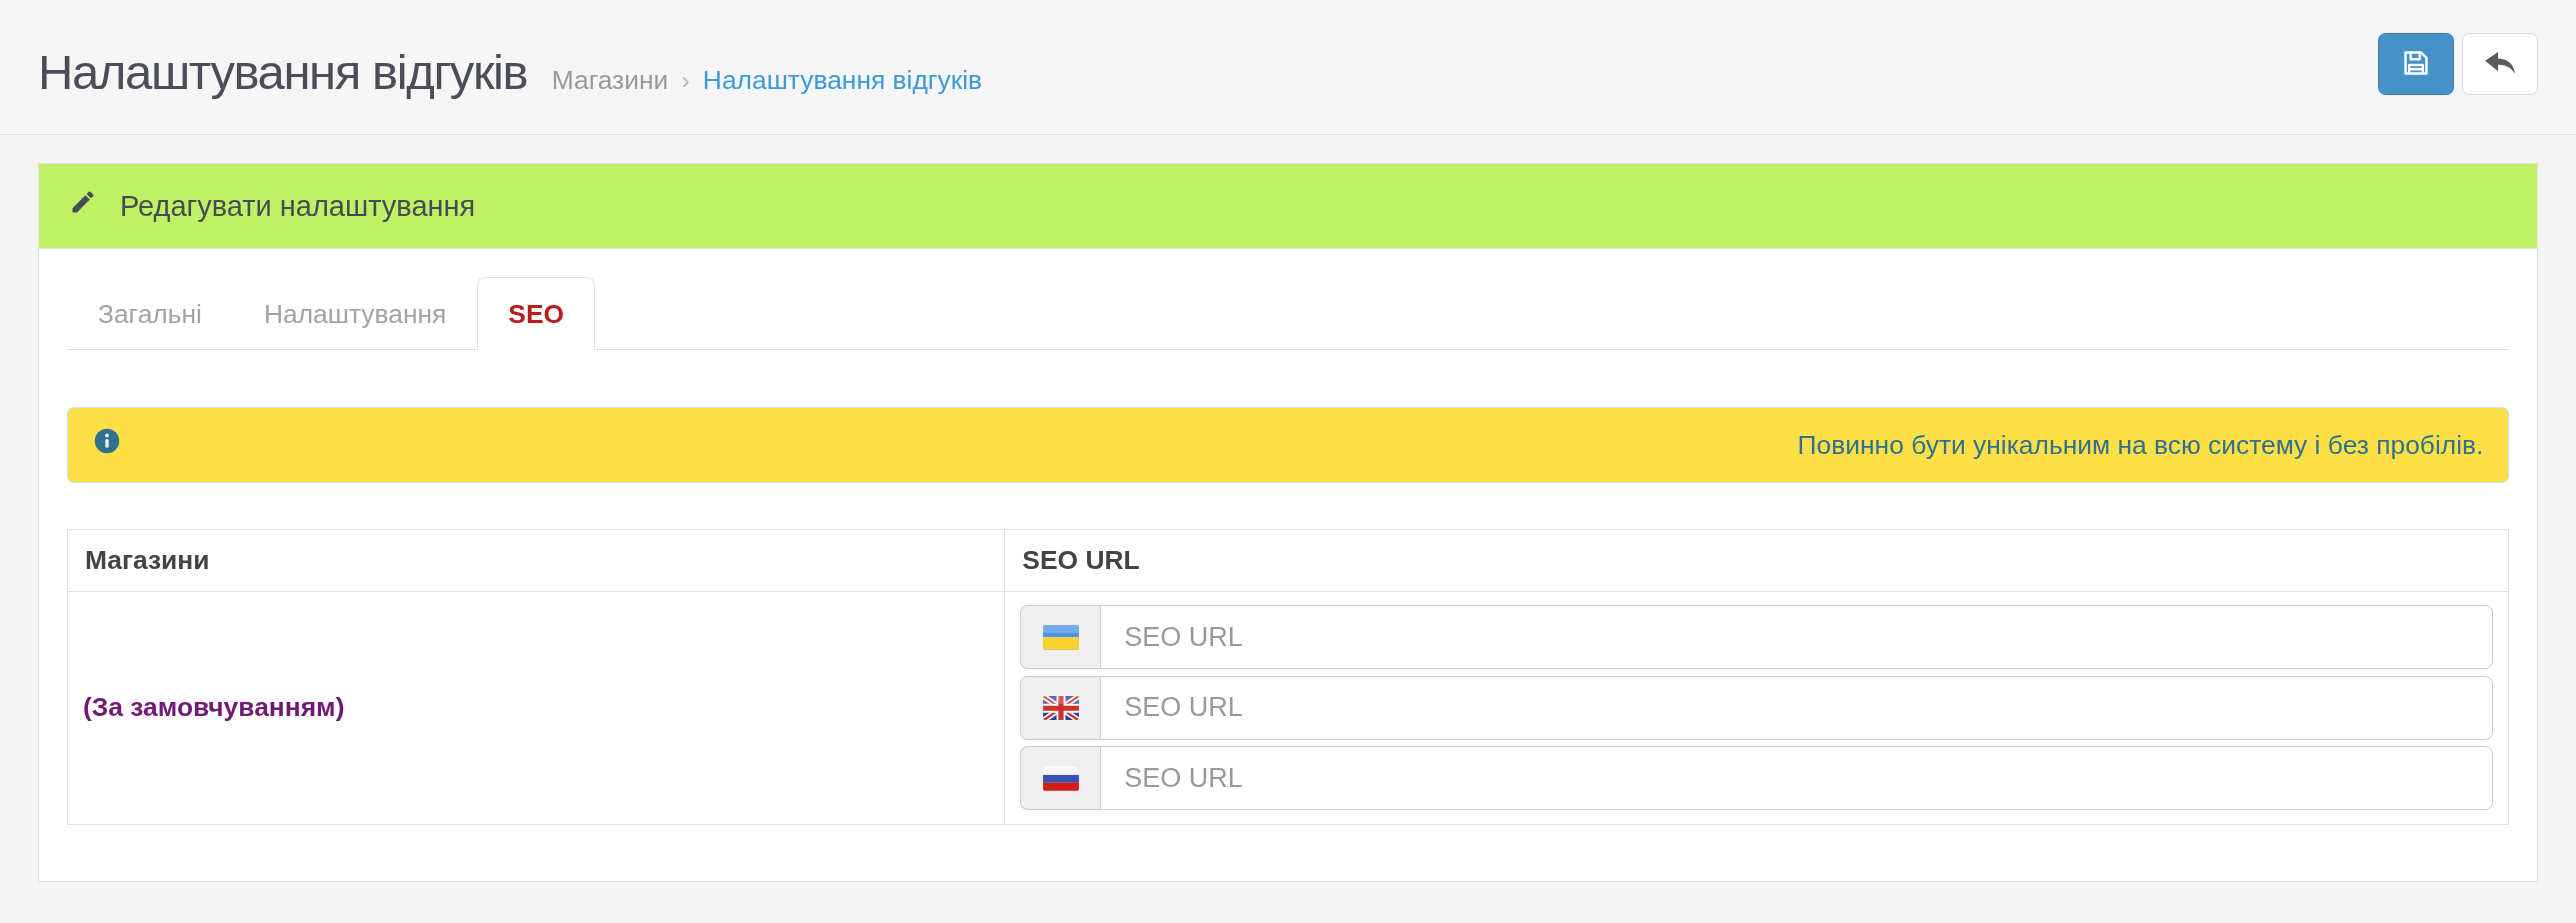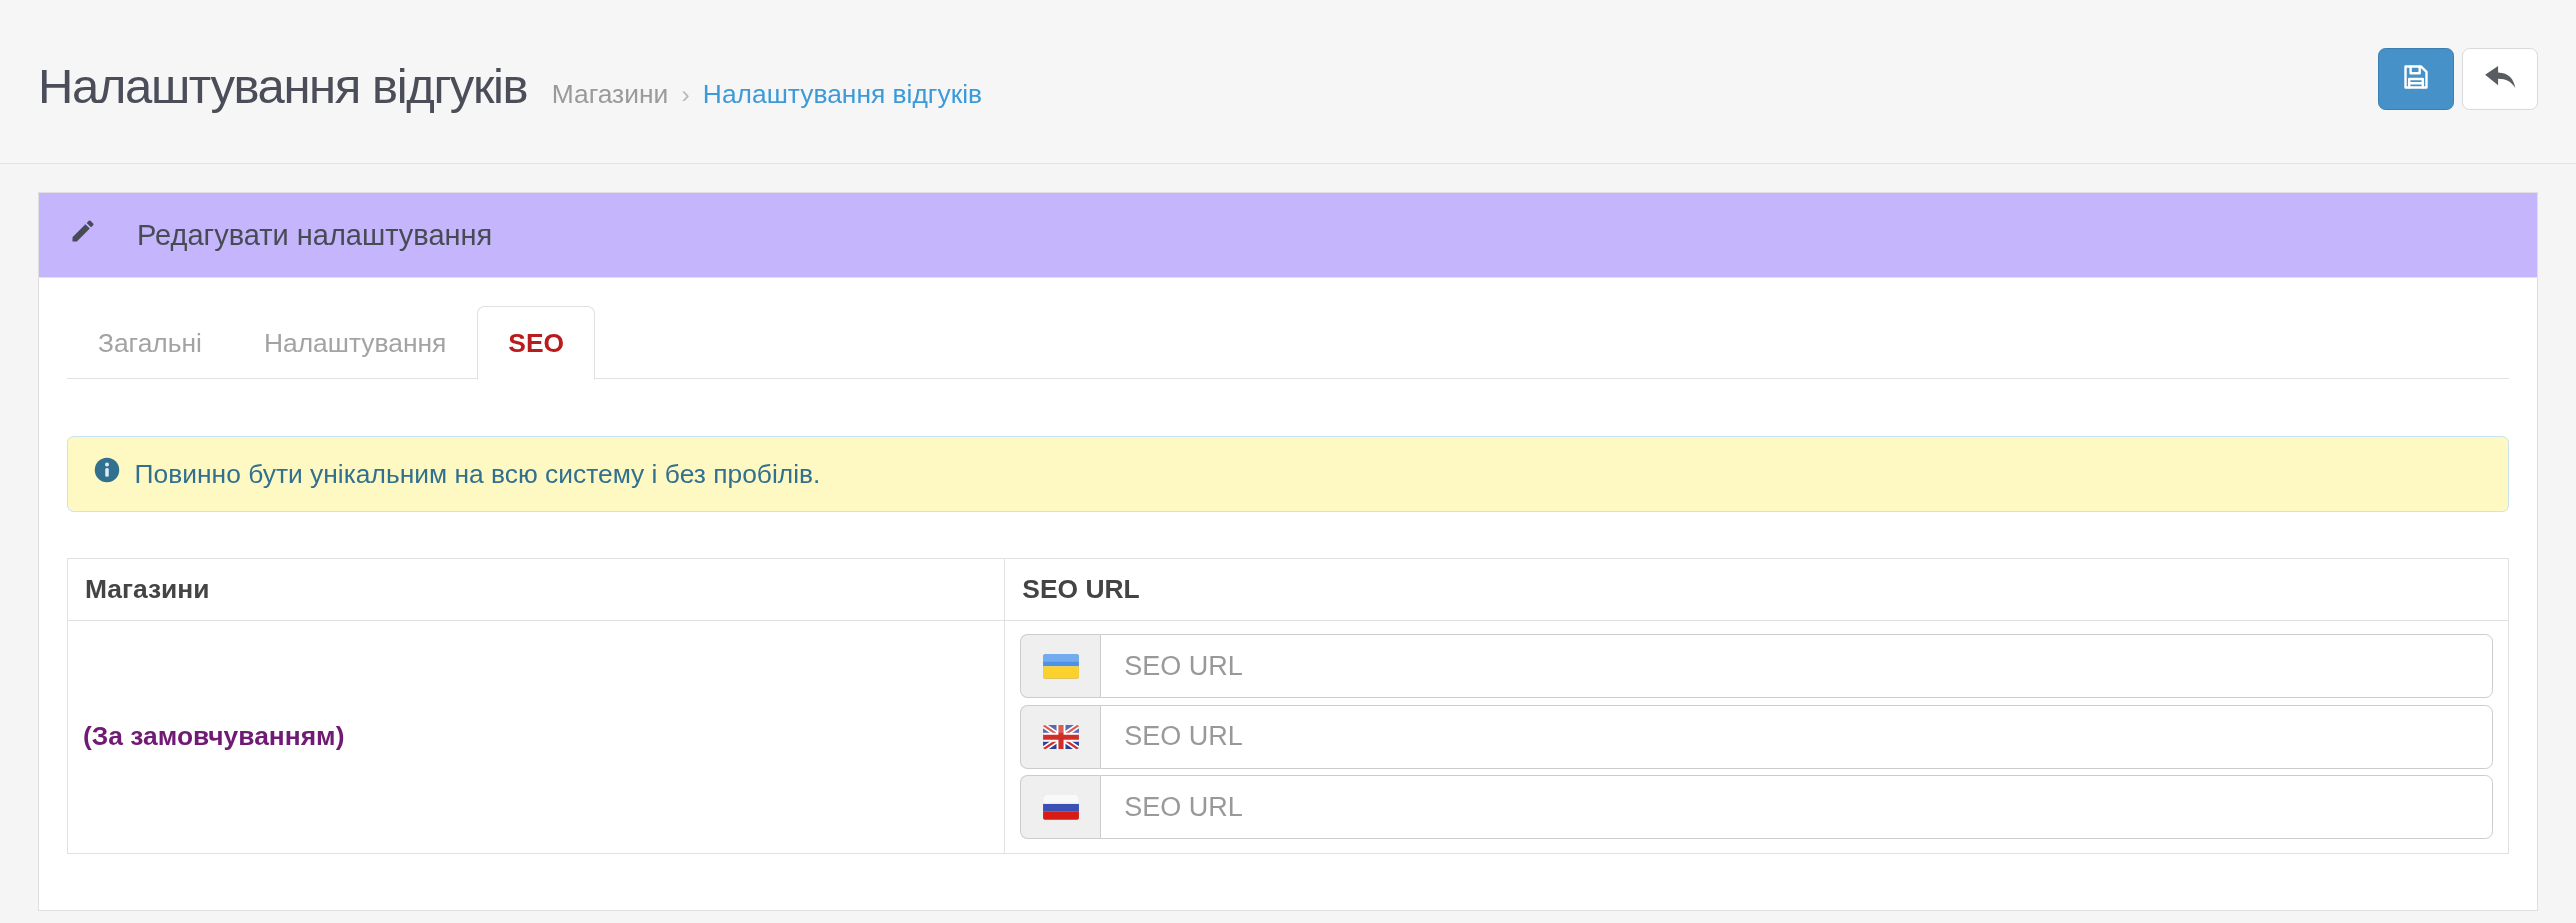--- a/index.html
+++ b/index.html
@@ -6,21 +6,21 @@
   html { background: #fff; }
   body {
     width: 2576px; height: 924px; overflow: hidden;
     background: #f5f5f6;
     font-family: "Liberation Sans", "DejaVu Sans", sans-serif;
     color: #444;
   }
 
   
   .page-header {
-    height: 164px; background: #f6f6f7;
+    height: 135px; background: #f6f6f7;
     border-bottom: 1.9px solid #e4e4e6;
     display: flex; align-items: center; justify-content: space-between;
     padding: 0 38px;
   }
   .title-wrap { display: flex; align-items: baseline; gap: 24.6px; padding-top: 9.4px; }
   h1.page-title {
     font-size: 49px; font-weight: 300; letter-spacing: -1.4px;
     color: #4b4e59; white-space: nowrap;
   }
   .breadcrumb { display: flex; align-items: baseline; gap: 13.2px; font-size: 26.4px; }
@@ -37,25 +37,25 @@
   .btn-save { background: #4791c9; border: 1.9px solid #3b7eb2; }
   .btn-back { background: #ffffff; border: 1.9px solid #d9d9db; }
 
   
   .panel {
     margin: 28px 38px 0;
     background: #fff;
     border: 1.9px solid #dfdfe1;
   }
   .panel-heading {
-    background: #c4b5fd;
+    background: #bef264;
     border-bottom: 1.9px solid #e3e3e5;
     padding: 23px 30px;
     font-size: 29px; line-height: 38px; color: #474b54;
-    display: flex; align-items: center; gap: 40px;
+    display: flex; align-items: center; gap: 23px;
   }
   .panel-body { padding: 28px 28px 32px; }
 
   
   .nav-tabs {
     display: flex; list-style: none;
     border-bottom: 1.9px solid #e1e1e3;
   }
   .nav-tabs .tab {
     font-size: 26.4px; line-height: 34px; color: #a3a3a3;
@@ -65,24 +65,24 @@
   }
   .nav-tabs .tab.active {
     color: #b91c1c; font-weight: bold; background: #fff;
     border-color: #e1e1e3; border-bottom-color: #fff;
     border-radius: 7.6px 7.6px 0 0;
   }
 
   
   .alert-info {
     margin: 57px 0 38px;
-    background: #fef9c3; border: 1.9px solid #c7e3f1; border-radius: 6.6px;
+    background: #fde047; border: 1.9px solid #c7e3f1; border-radius: 6.6px;
     padding: 19px 24.6px;
     font-size: 26.4px; line-height: 34px; color: #31708f;
-    display: flex; align-items: center; gap: 14px;
+    display: flex; align-items: center; gap: 26px; justify-content: space-between;
   }
 
   
   .seo-table { width: 100%; border-collapse: collapse; margin-bottom: 24.6px; margin-top: 46px; }
   .seo-table th, .seo-table td { border: 1.9px solid #e1e1e3; }
   .seo-table th {
     text-align: left; font-size: 26.4px; color: #444;
     padding: 15px 17px; font-weight: bold; background: #fff;
   }
   td.store-cell {

